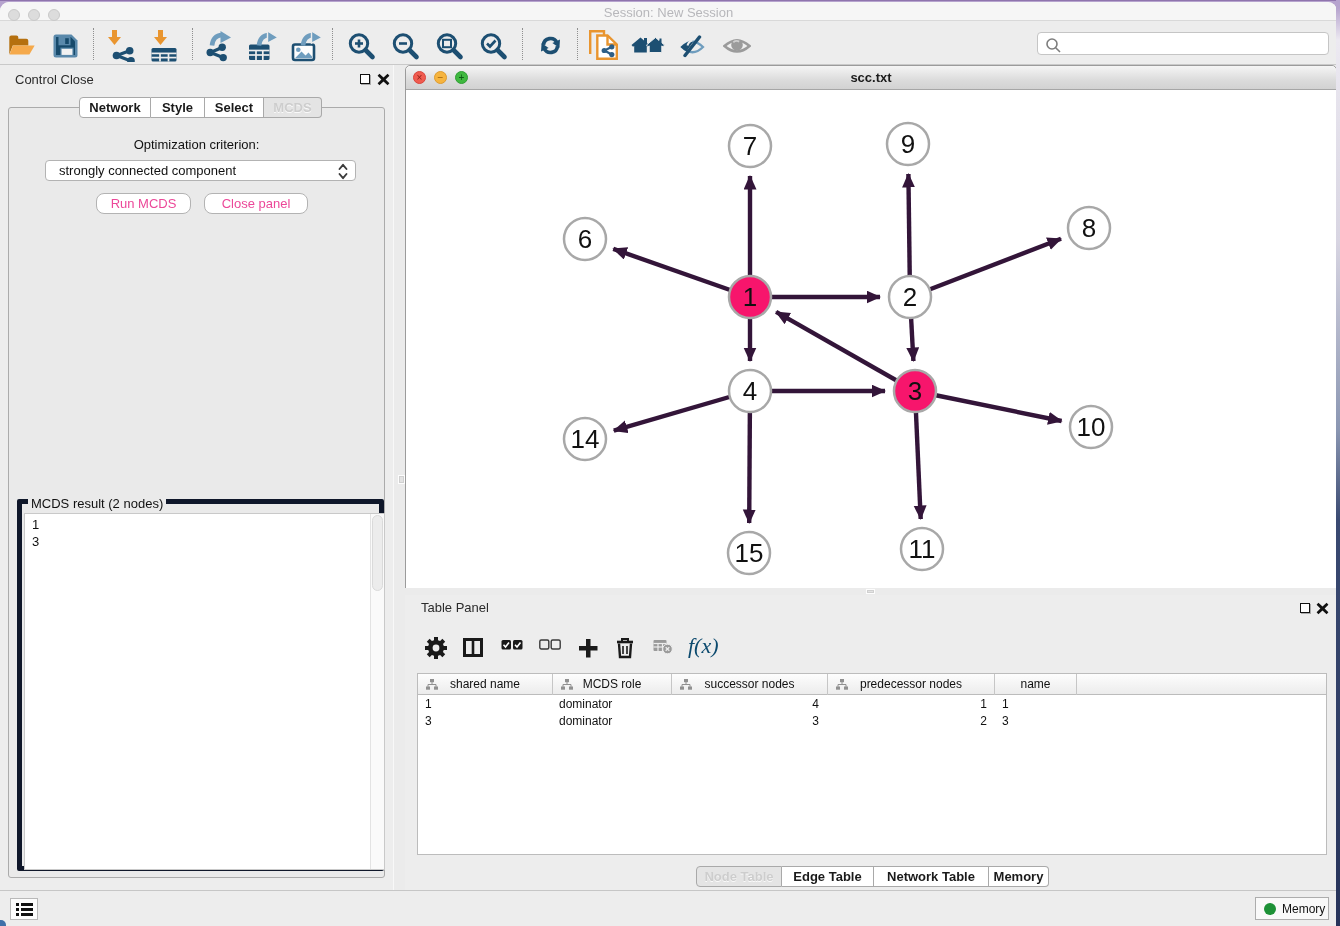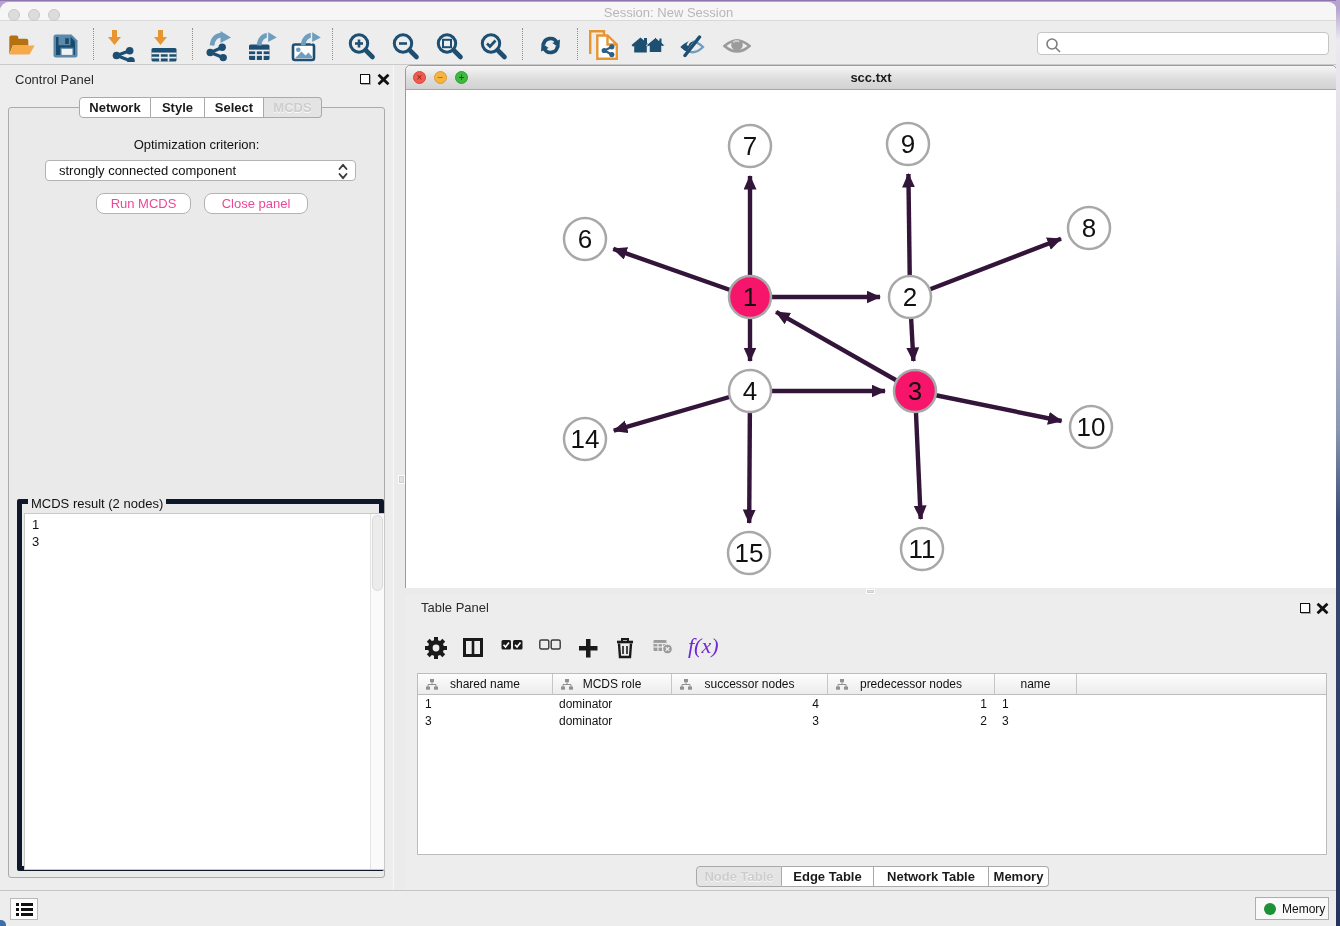--- a/index.html
+++ b/index.html
@@ -203,21 +203,21 @@
         <path d="M10.3,5.2 Q13.2,3 16.2,4.6" stroke="#cfcfcf" stroke-width="1.8" fill="none"></path>
       </svg>
       <div id="searchbox">
         <svg width="20" height="18" viewBox="0 0 20 18" style="position:absolute;left:6px;top:3px;">
           <circle cx="8" cy="8" r="5" fill="none" stroke="#7d7d7d" stroke-width="1.6"></circle>
           <line x1="11.7" y1="11.7" x2="16" y2="16" stroke="#7d7d7d" stroke-width="1.6"></line>
         </svg>
       </div>
     </div>
   <div id="controlpanel">
-    <div id="cp-title">Control Panel</div>
+    <div id="cp-title">Control Close</div>
       <div style="position:absolute;left:360px;top:9px;width:10px;height:10px;border:1.5px solid #111;background:#fff;box-shadow:1px 1px 0 #aaa;"></div>
       <svg style="position:absolute;left:377px;top:8px;" width="13" height="13" viewBox="0 0 13 13">
         <path d="M2.4,0.8 L6.5,4.4 L10.6,0.8 L12.4,2.8 L8.6,6.5 L12.4,10.2 L10.6,12.2 L6.5,8.6 L2.4,12.2 L0.6,10.2 L4.4,6.5 L0.6,2.8 Z" fill="#111"></path>
       </svg>
     <div class="tabrow" id="cp-tabs">
       <div class="tab first" style="width:72px;">Network</div>
         <div class="tab" style="width:54px;">Style</div>
         <div class="tab" style="width:59px;">Select</div>
         <div class="tab sel last" style="width:58px;">MCDS</div>
     </div>
@@ -356,21 +356,21 @@
           <rect x="0.5" y="2" width="13" height="11" rx="1" fill="#9a9a9a"></rect>
           <g stroke="#ededed" stroke-width="1.2">
             <line x1="0.5" y1="5.5" x2="13.5" y2="5.5"></line>
             <line x1="0.5" y1="9" x2="13.5" y2="9"></line>
             <line x1="5" y1="5.5" x2="5" y2="13"></line>
             <line x1="9.5" y1="5.5" x2="9.5" y2="13"></line>
           </g>
           <circle cx="14.5" cy="11" r="4.8" fill="#9a9a9a" stroke="#ededed" stroke-width="1"></circle>
           <path d="M12.7,9.2 L16.3,12.8 M16.3,9.2 L12.7,12.8" stroke="#ededed" stroke-width="1.3"></path>
         </svg>
-        <div style="position:absolute;left:283px;top:12px;font-family:'Liberation Serif',serif;font-style:italic;font-size:22px;color:#6d28d9;">f(x)</div>
+        <div style="position:absolute;left:283px;top:12px;font-family:'Liberation Serif',serif;font-style:italic;font-size:22px;color:#0c4a6e;">f(x)</div>
       </div>
     <div id="tbl">
         <div class="hdr">
           <div class="hcell" style="left:0px;width:135px;">shared name</div>
           <svg style="position:absolute;left:8px;top:5px;" width="12" height="11" viewBox="0 0 12 11">
             <g fill="#909090">
               <rect x="4" y="0" width="4" height="3.2"></rect>
               <rect x="0" y="7.5" width="4" height="3.2"></rect>
               <rect x="8" y="7.5" width="4" height="3.2"></rect>
             </g>

